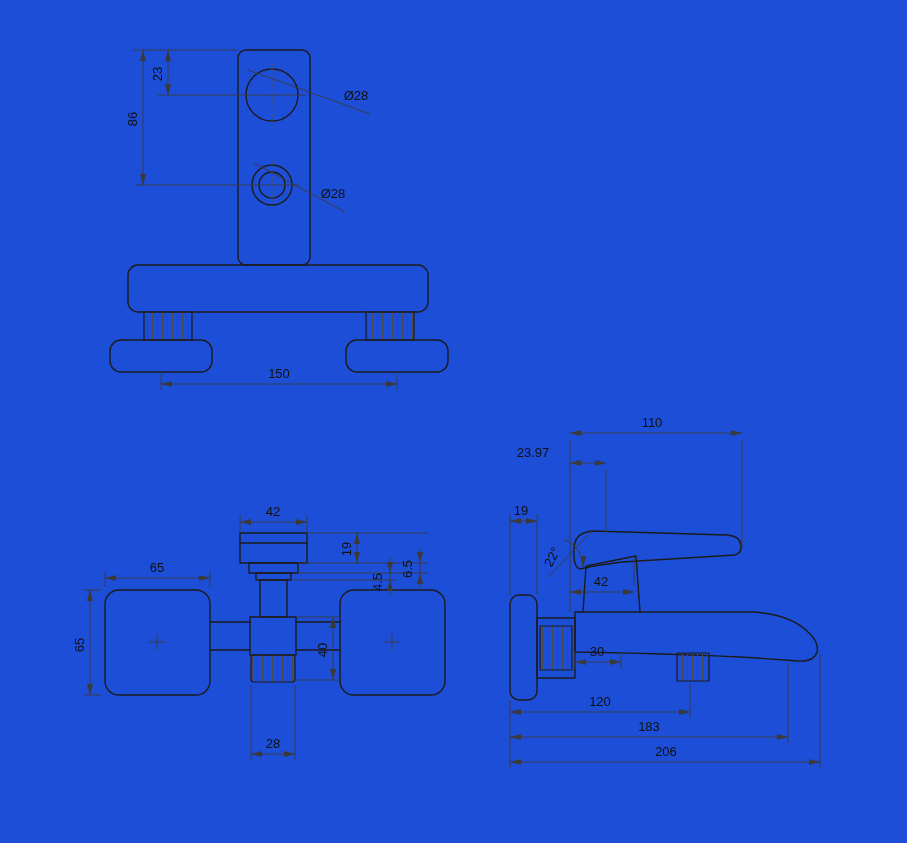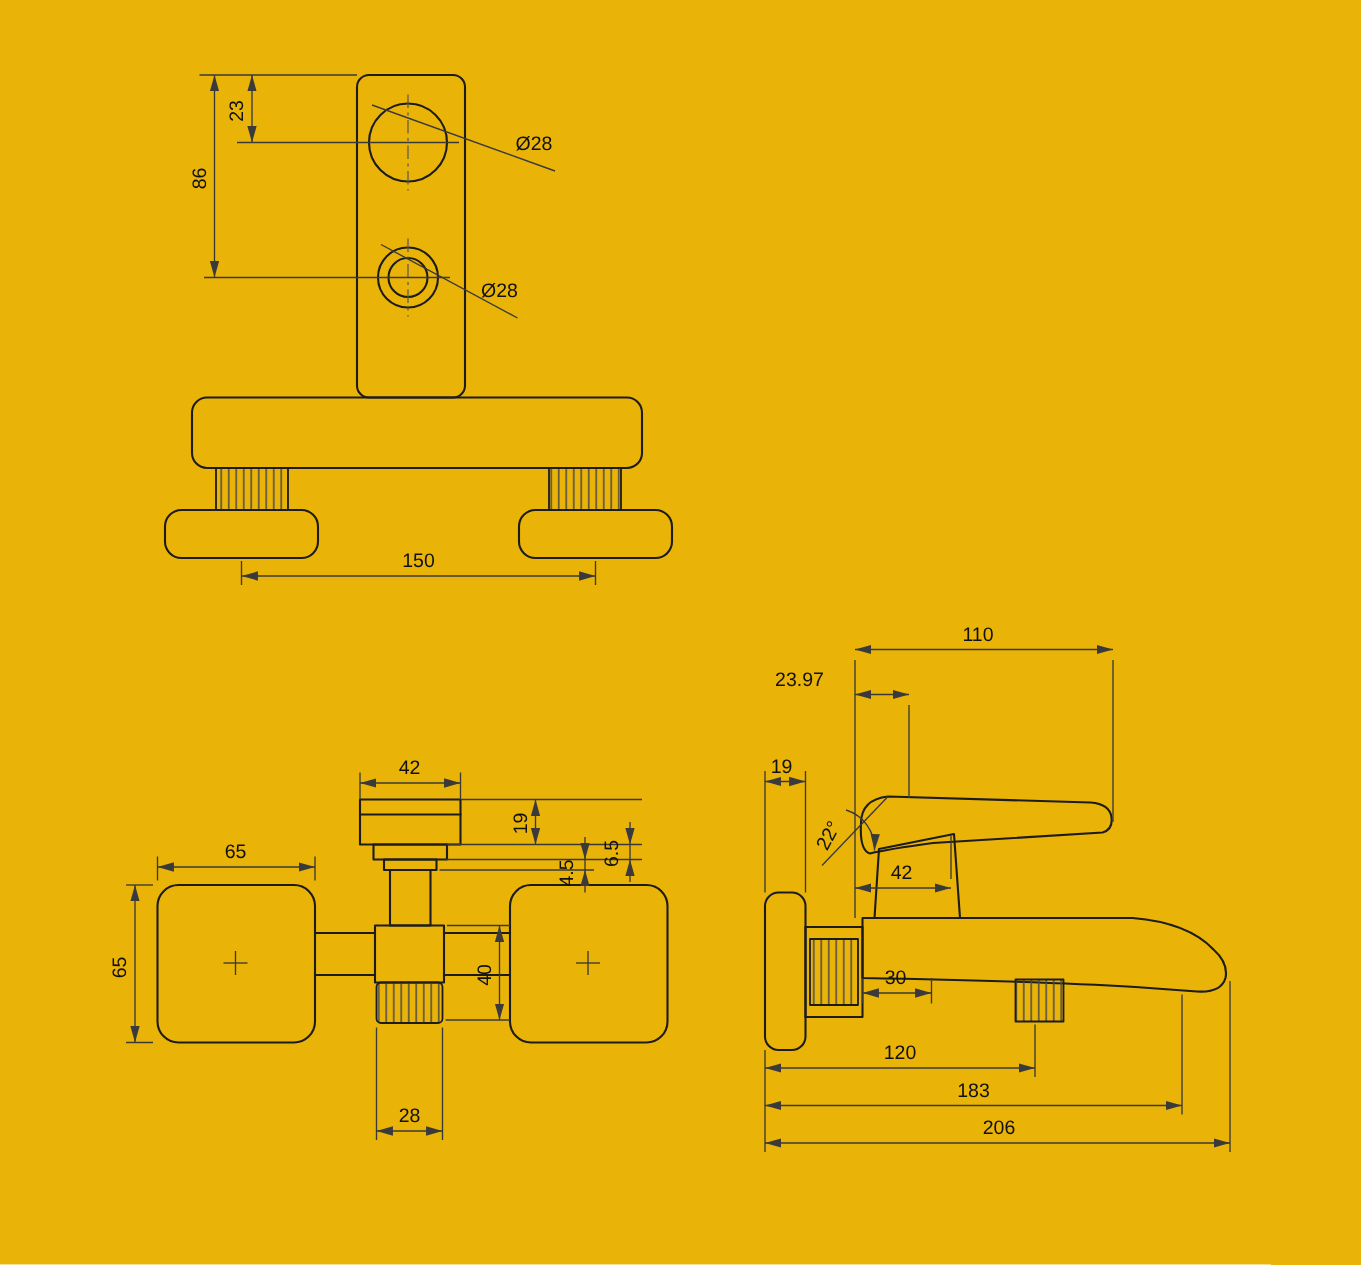--- a/index.html
+++ b/index.html
@@ -1,16 +1,16 @@
 <!DOCTYPE html>
 <html><head>
 <meta charset="utf-8">
 <style>
   html, body { margin: 0; padding: 0; background: #ffffff; }
-  .page { position: relative; width: 907px; height: 843px; background: #eab308; overflow: hidden; }
+  .page { position: relative; width: 907px; height: 843px; background: #1d4ed8; overflow: hidden; }
   svg { display: block; }
   svg text { font-family: "Liberation Sans", sans-serif; font-size: 13px; fill: #111; }
   .dimtxt { text-anchor: middle; }
   .part  { fill: none; stroke: #1c1c1c; stroke-width: 1.4; stroke-linejoin: round; stroke-linecap: round; }
   .partk { stroke: #1c1c1c; stroke-width: 1.2; stroke-linejoin: round; }
   .dim   { fill: none; stroke: #3a3a3a; stroke-width: 0.9; }
   .cl    { fill: none; stroke: #555; stroke-width: 0.8; stroke-dasharray: 9 3 2 3; }
 </style>
 </head>
 <body>

